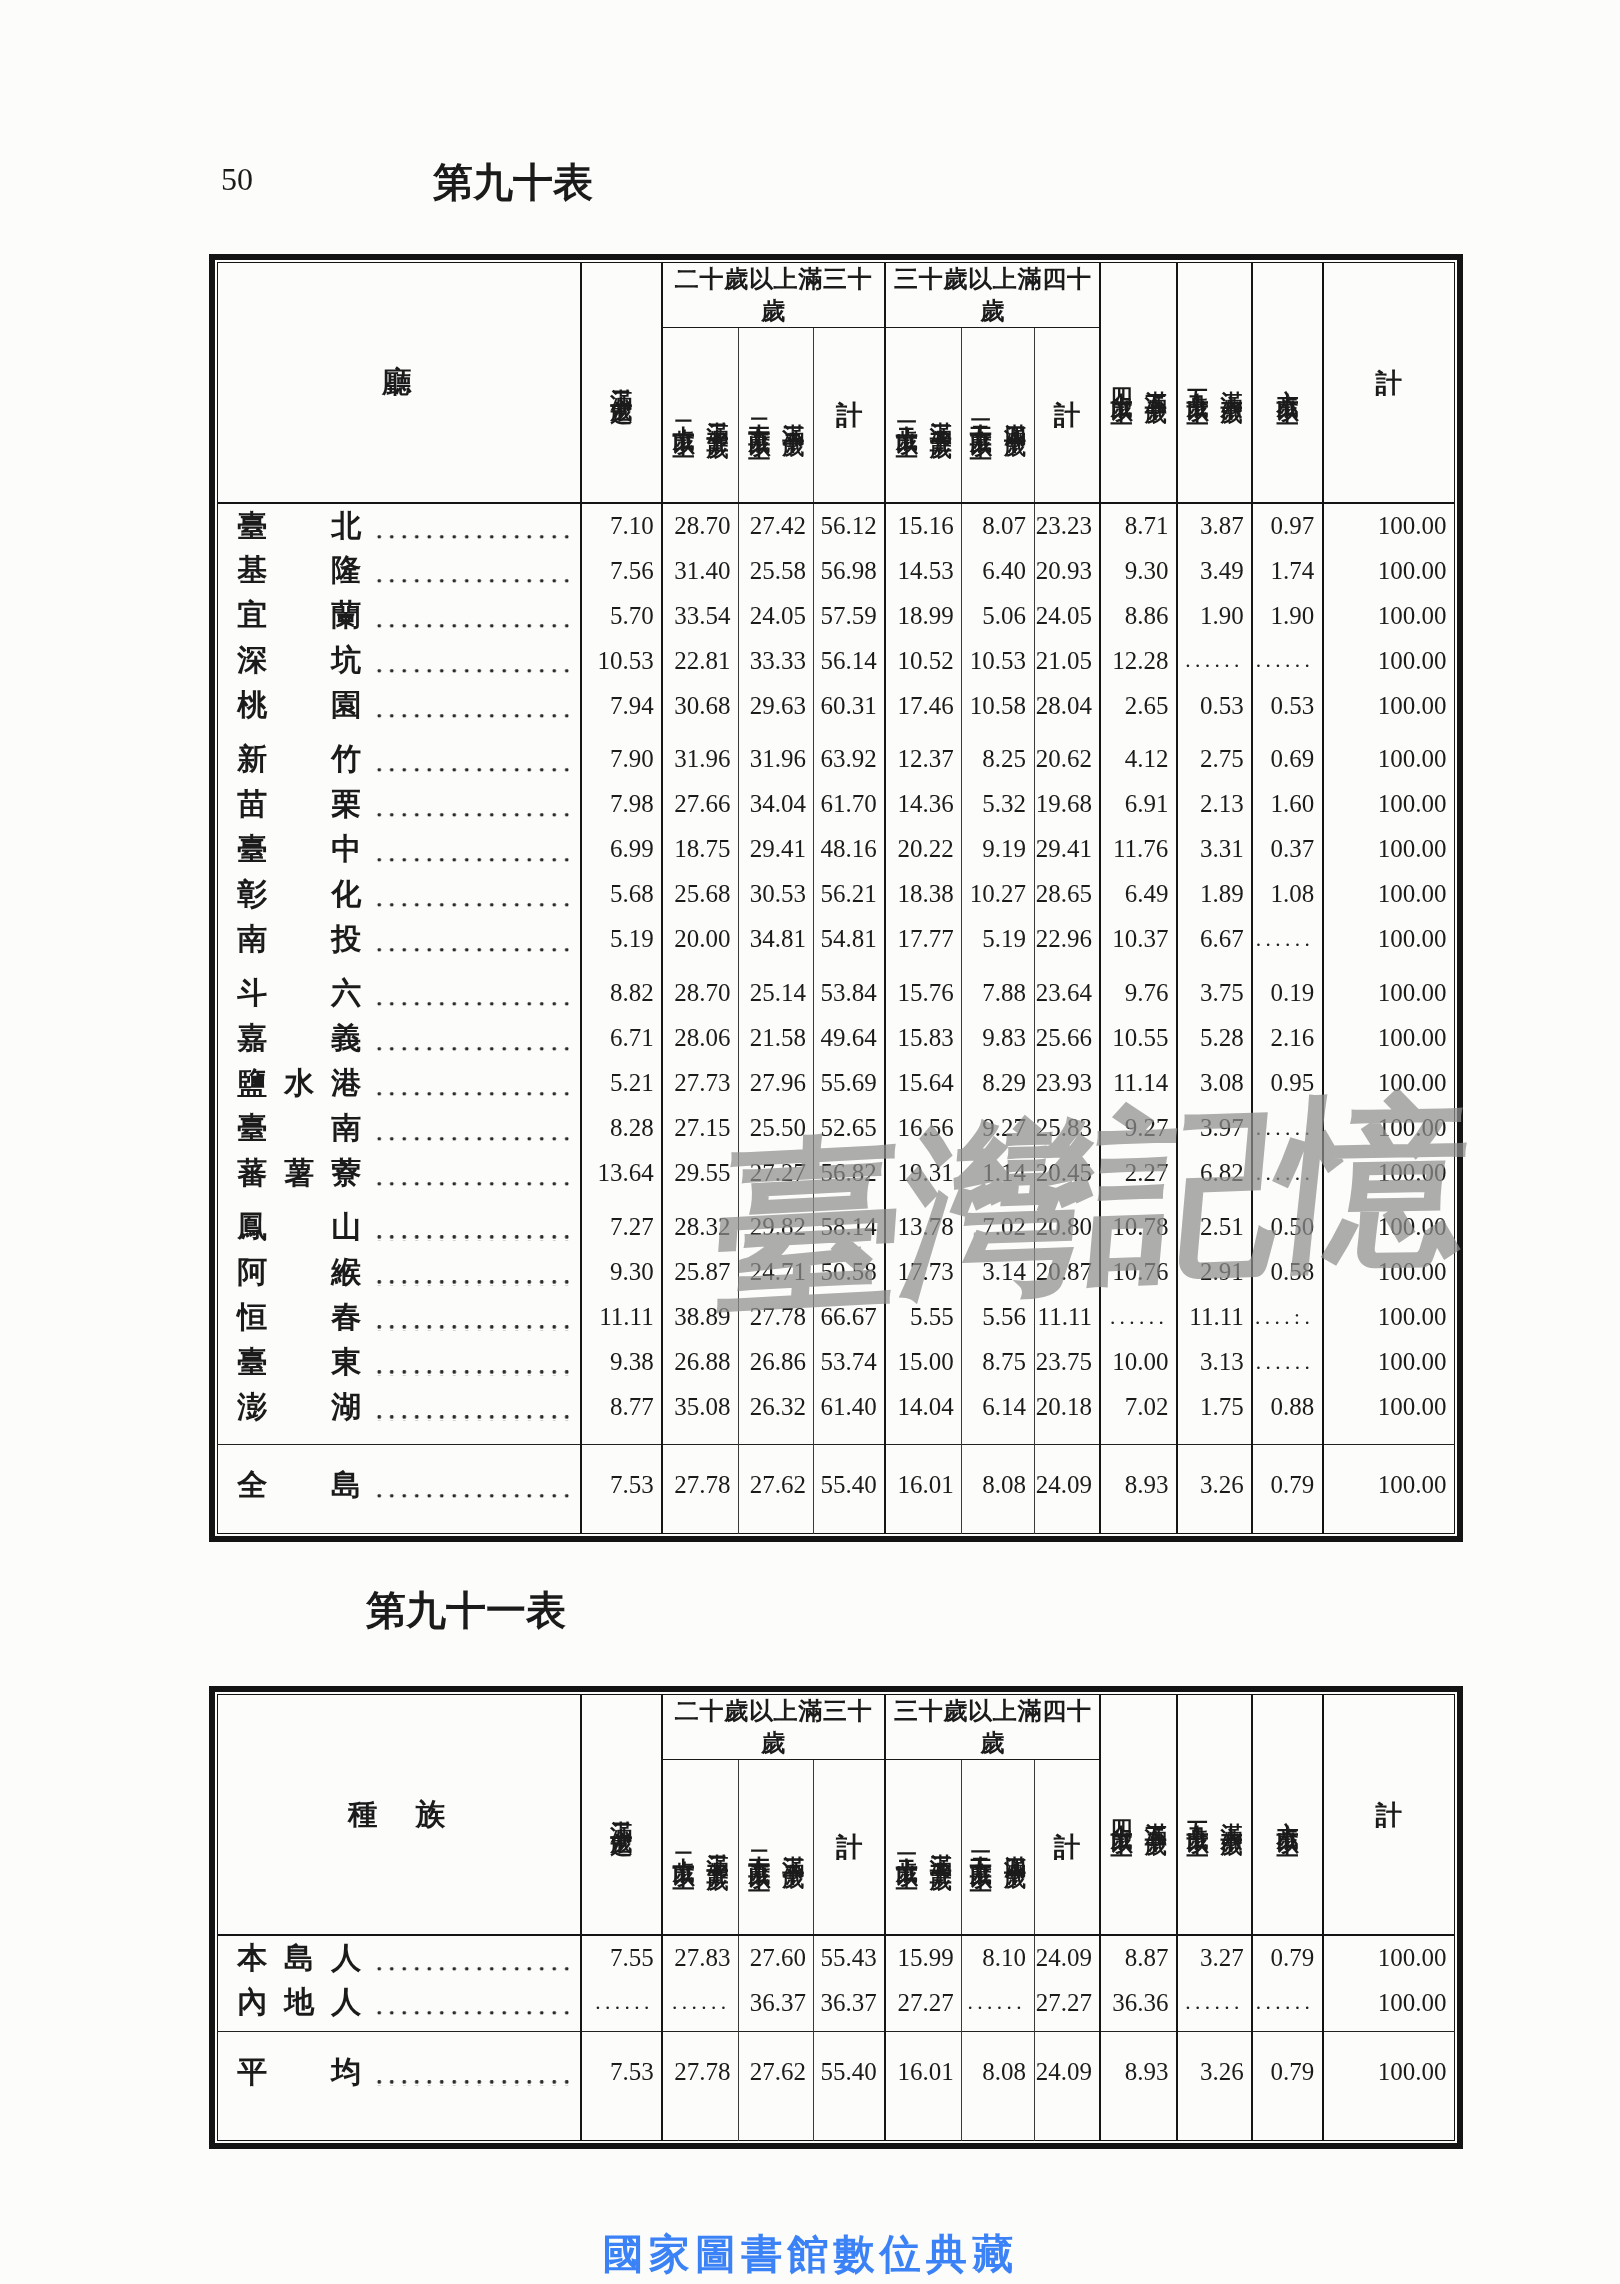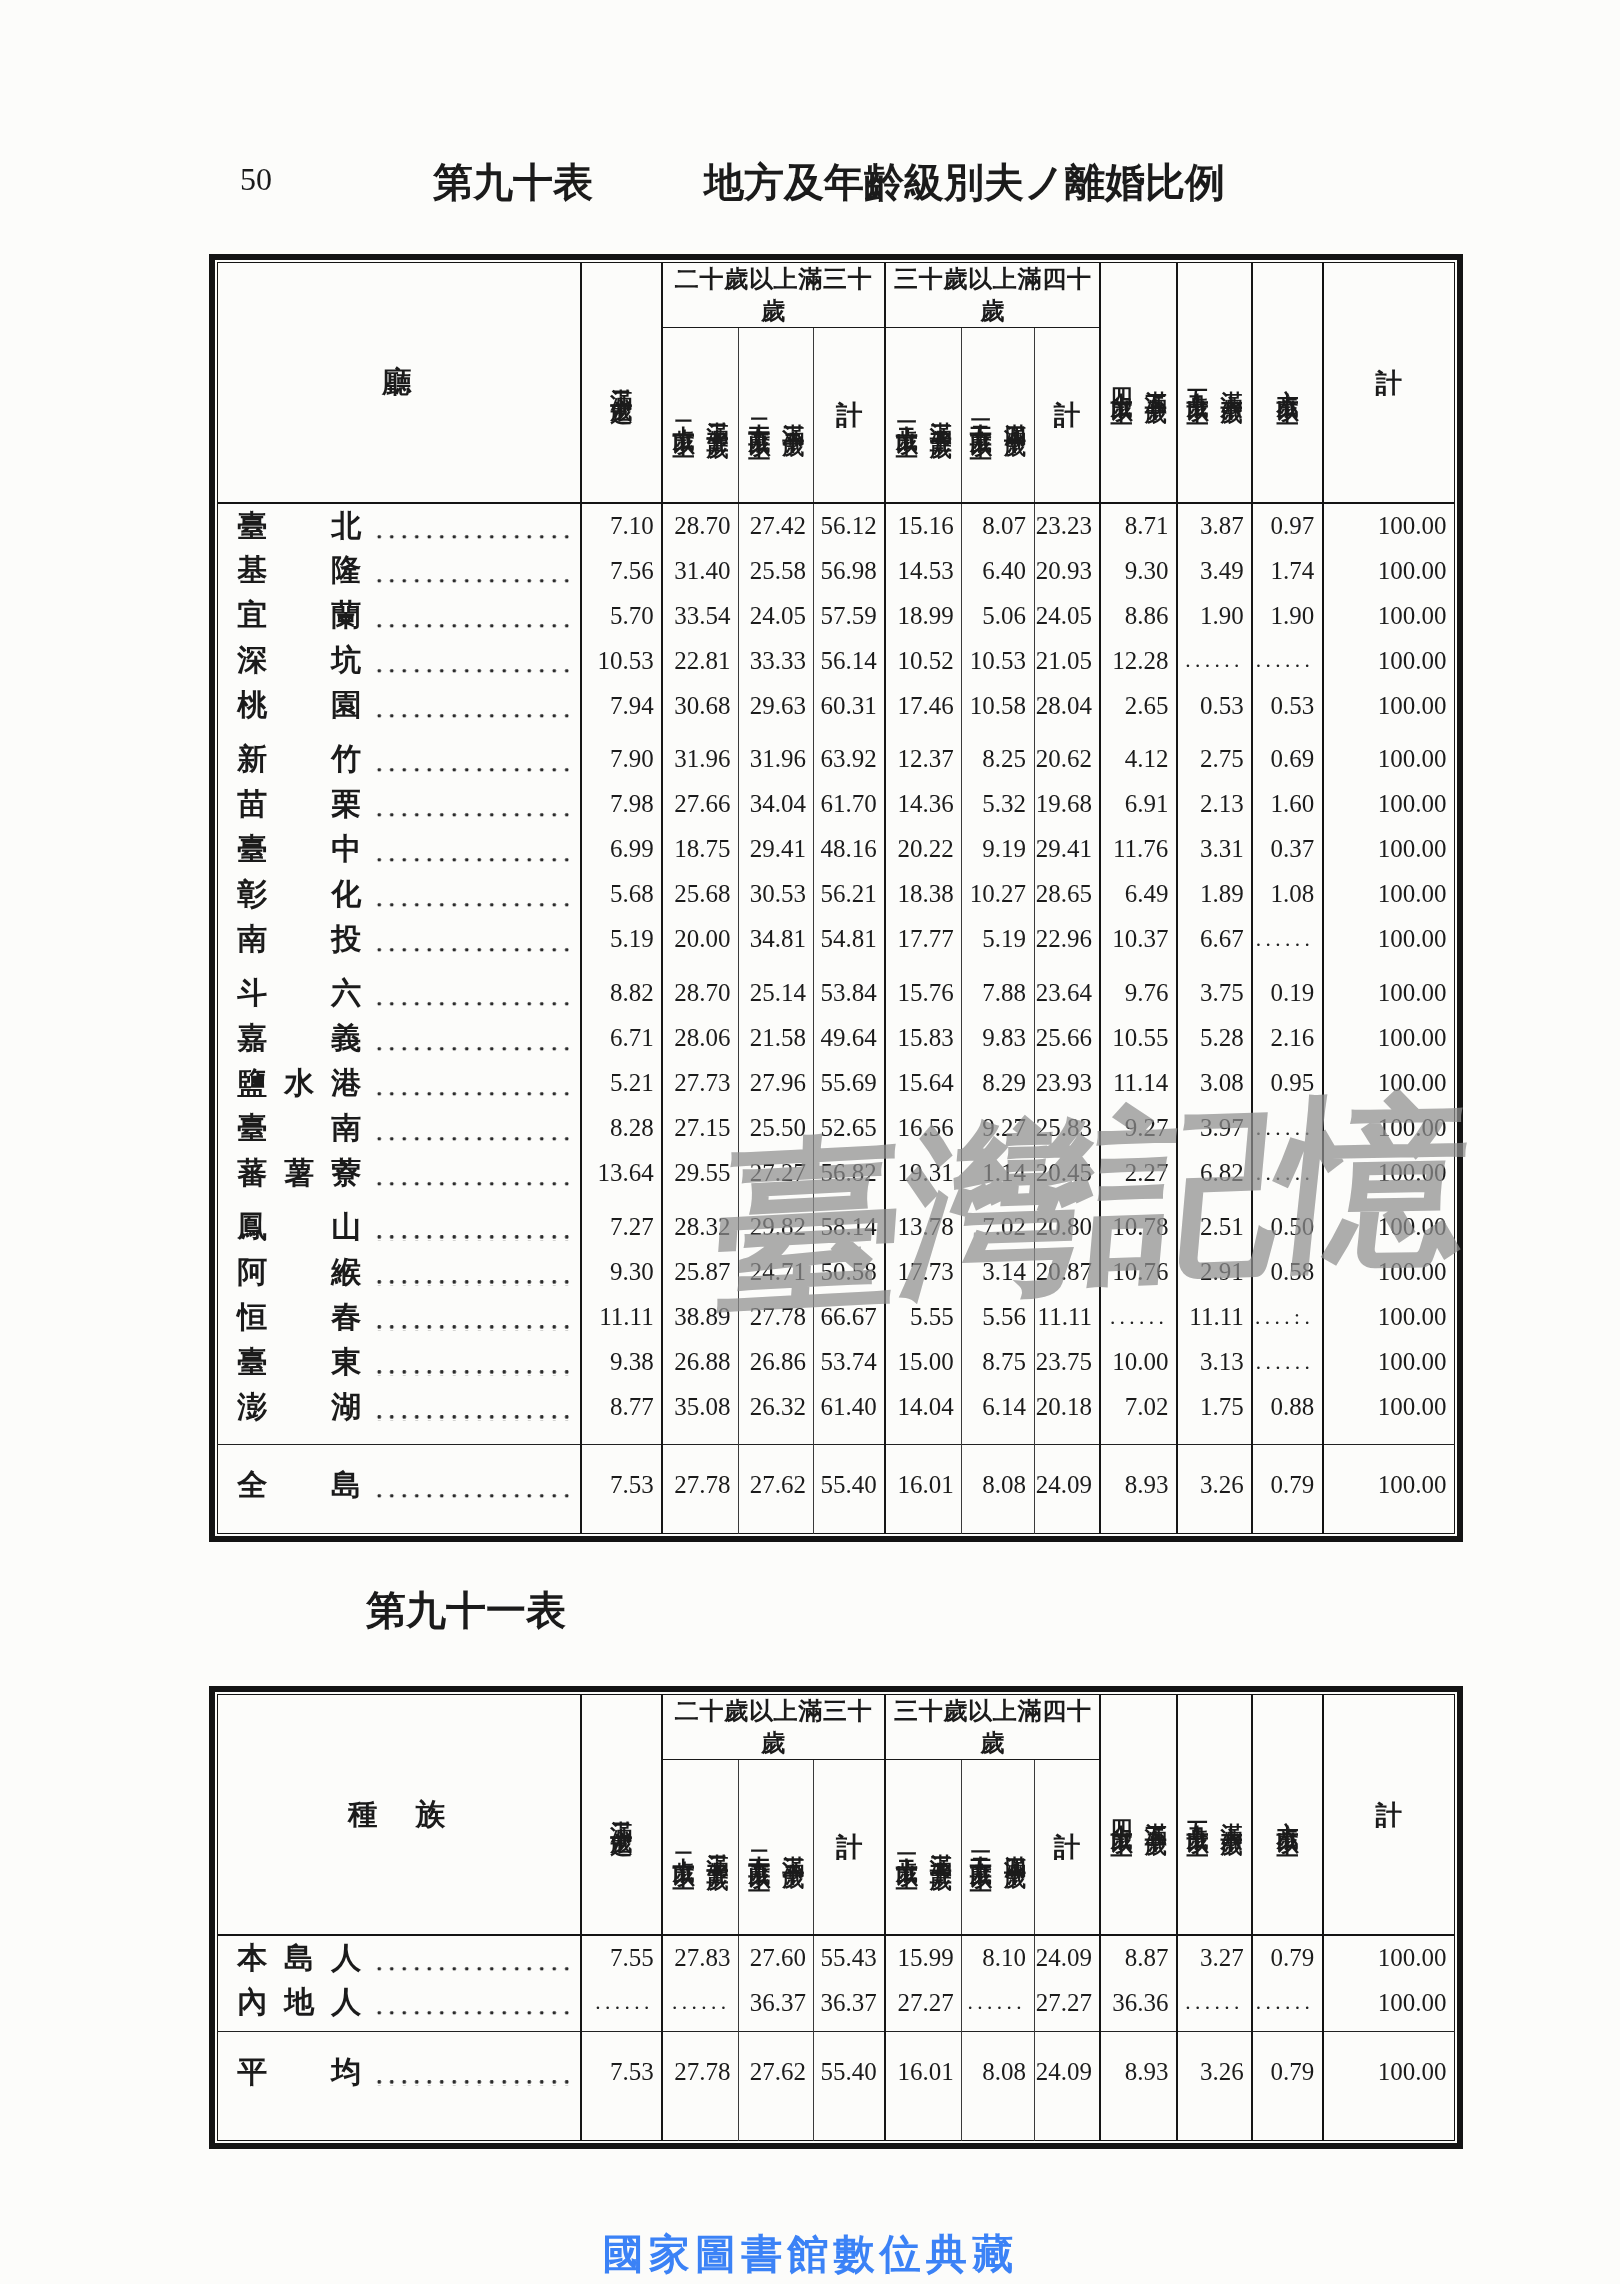--- a/index.html
+++ b/index.html
@@ -1,19 +1,19 @@
 <!DOCTYPE html>
 <html style="font-size:11.8px"><head>
 <meta charset="utf-8">
 <style>
   html,body{margin:0;padding:0;background:#ffffff;}
   .page{position:relative;width:1621px;height:2284px;background:#fcfcfa;overflow:hidden;
         font-family:"Liberation Serif","DejaVu Serif",serif;color:#1b1b1b;}
 
-  .pagenum{position:absolute;top:161px;left:221px;font-size:32px;font-weight:400;margin-left:19px;}
+  .pagenum{position:absolute;top:161px;left:221px;font-size:32px;font-weight:400;}
   .ttl{position:absolute;display:flex;font-weight:700;white-space:nowrap;}
   .ttl1{top:155px;left:433px;gap:111px;font-size:40px;}
   .ttl2{top:1583px;left:366px;gap:114px;font-size:40px;flex-direction:column;}
 
   .tblwrap{position:absolute;left:209px;width:1254px;}
   .tbl1{top:254px;}
   .tbl2{top:1686px;}
   .frame{border:6.6px solid #141414;padding:2.2px;background:#fcfcfa;}
   table.stat{width:100%;border-collapse:collapse;table-layout:fixed;border:1.5px solid #141414;}
 
@@ -65,21 +65,20 @@
 </style>
 </head>
 <body>
 
 <div class="page">
 
   <div class="pagenum">50</div>
 
   <div class="ttl ttl1">
     <span>第九十表</span>
-    <span>地方及年齡級別夫ノ離婚比例</span>
   </div>
 
   <div class="tblwrap tbl1">
     <div class="frame">
       <table class="stat">
         <colgroup>
           <col style="width:361px">
             <col style="width:81px">
             <col style="width:76px">
             <col style="width:75px">

